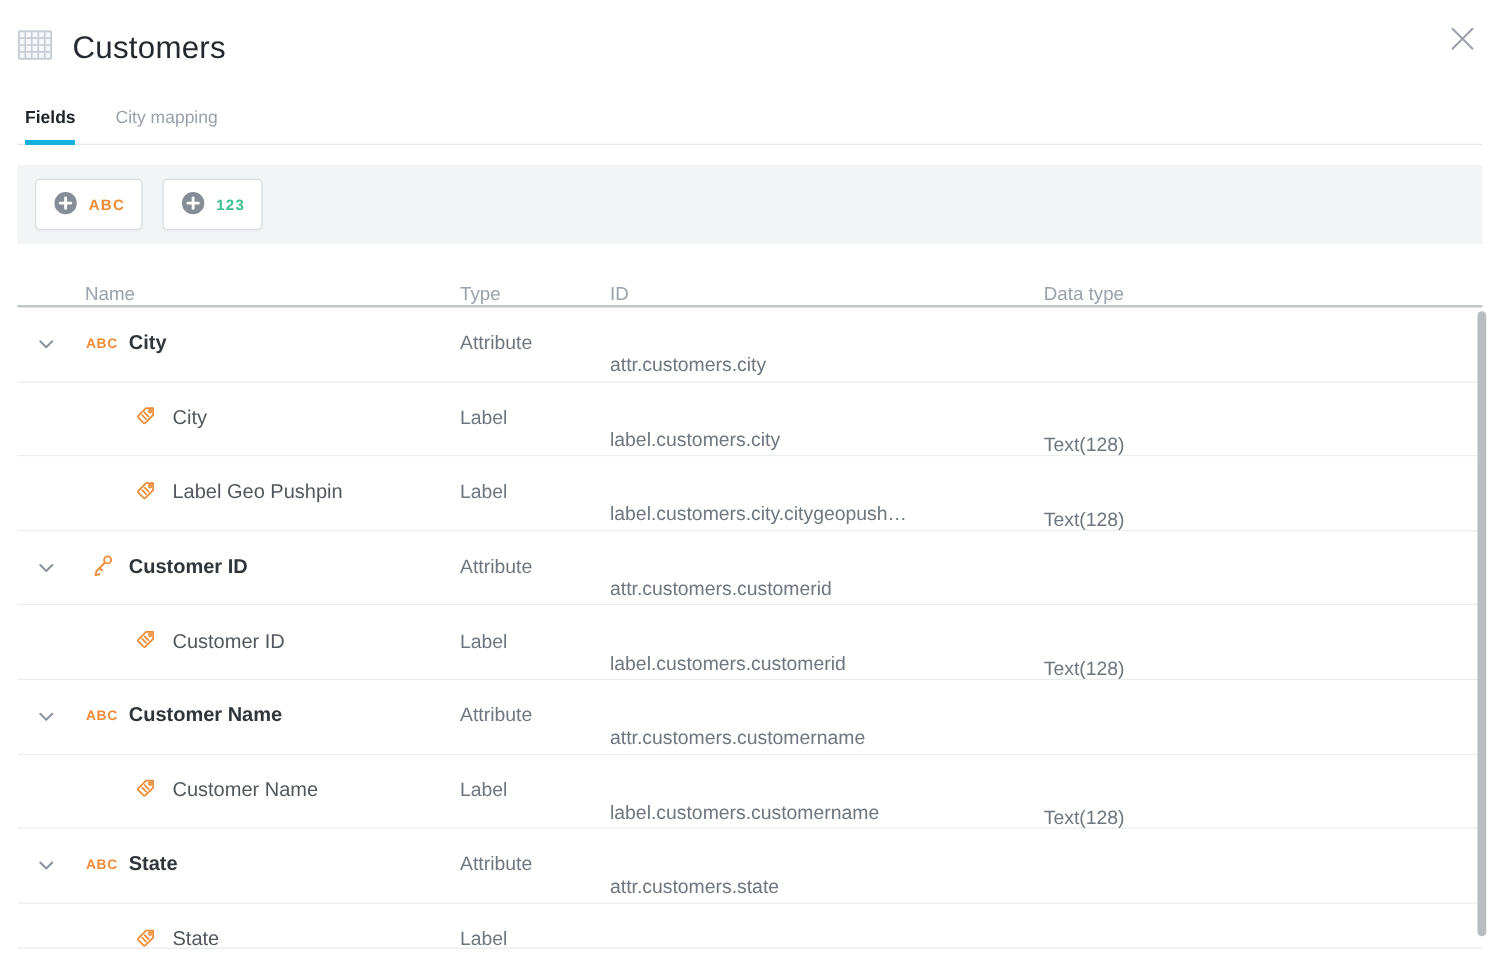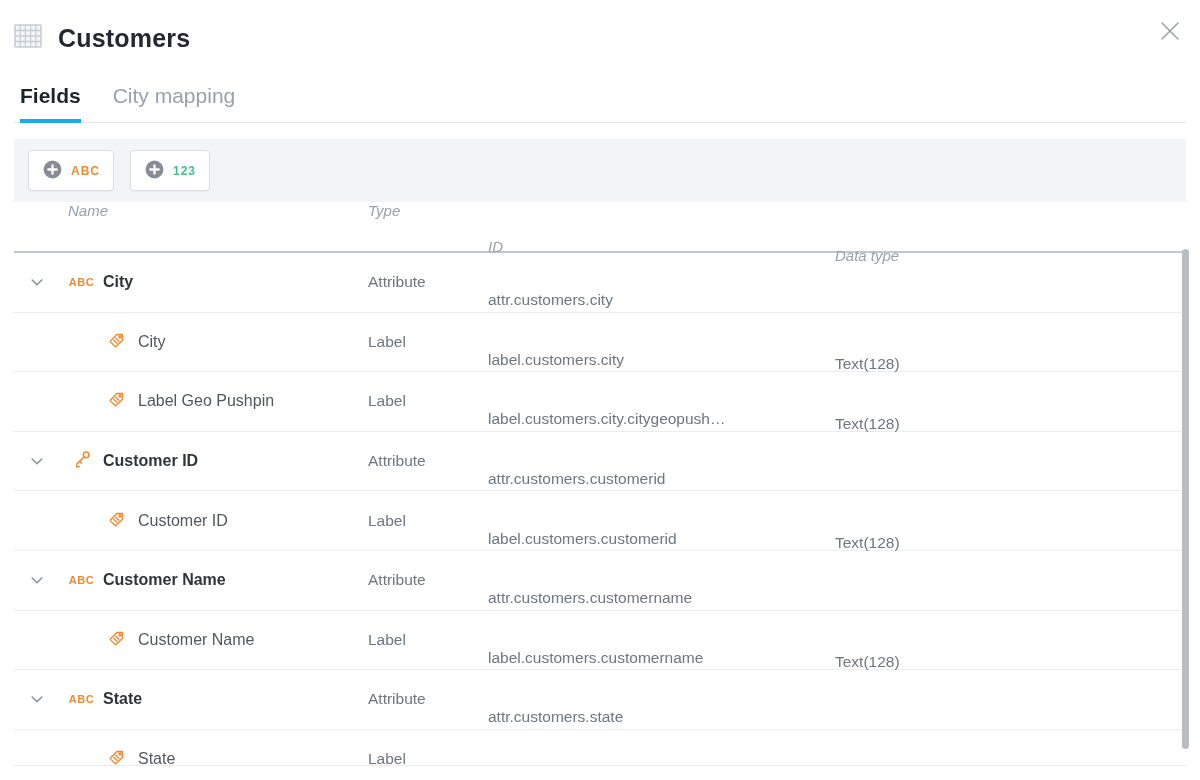--- a/index.html
+++ b/index.html
@@ -13,41 +13,41 @@
     --line-light:#ebedef;
     --line-head:#c2c7cc;
   }
   *{box-sizing:border-box;margin:0;padding:0;}
   html,body{width:1200px;height:780px;background:#fff;}
   body{font-family:"Liberation Sans",sans-serif;position:relative;overflow:hidden;}
   .page{padding:0 14px;position:relative;height:780px;}
 
   
   .hdr{display:flex;align-items:center;padding-top:22px;gap:16px;}
-  .hdr-title{font-size:25px;font-weight:700;color:var(--text-dark);letter-spacing:.2px;}
+  .hdr-title{font-size:25px;font-weight:400;color:var(--text-dark);letter-spacing:.2px;}
   .close-btn{position:absolute;top:18px;right:16px;width:28px;height:28px;display:flex;
     align-items:center;justify-content:center;cursor:pointer;background:none;border:none;}
 
   
   .tabs{display:flex;gap:32px;margin-top:30px;padding:0 6px;border-bottom:1px solid #e5e8eb;}
-  .tab{font-size:21px;padding-bottom:11px;color:var(--text-head);cursor:pointer;border-bottom:4px solid transparent;margin-bottom:-1px;}
+  .tab{font-size:14px;padding-bottom:11px;color:var(--text-head);cursor:pointer;border-bottom:4px solid transparent;margin-bottom:-1px;}
   .tab.active{color:#1d2328;font-weight:700;border-bottom-color:var(--accent);}
 
   
   .toolbar{margin-top:16px;background:#f2f4f6;height:63px;display:flex;align-items:center;
     padding-left:14px;gap:16px;}
   .tb-btn{display:flex;align-items:center;gap:8px;background:#fff;border:1px solid #d9dde2;
     border-radius:4px;height:41px;padding:0 13px;cursor:pointer;box-shadow:0 1px 1px rgba(0,0,0,.03);}
   .tb-btn .lbl{font-size:12px;font-weight:700;letter-spacing:1px;}
   .tb-btn .lbl.orange{color:var(--orange);}
   .tb-btn .lbl.green{color:var(--green);}
 
   
-  .thead{display:flex;align-items:flex-start;height:51px;font-size:15px;color:var(--text-head);
-    border-bottom:2px solid var(--line-head);font-style:italic;}
+  .thead{display:flex;align-items:flex-end;height:51px;font-size:15px;color:var(--text-head);
+    border-bottom:2px solid var(--line-head);}
   .col-toggle{width:54px;flex:none;padding-left:14px;}
   .col-name{width:300px;flex:none;display:flex;align-items:center;}
   .col-type{width:120px;flex:none;}
   .col-id{width:347px;flex:none;white-space:nowrap;overflow:hidden;margin-top:36px;}
   .col-datatype{flex:1;margin-top:45px;}
   .tbody{position:relative;height:513px;overflow:hidden;border-bottom:1px solid #e8eaec;}
   .trow{display:flex;align-items:center;height:59.6px;border-bottom:1px solid var(--line-light);
     font-size:15.5px;color:var(--text-cell);cursor:default;}
   .trow .col-toggle{display:flex;align-items:center;}
   .chev{width:18px;height:18px;display:flex;align-items:center;justify-content:center;cursor:pointer;}

